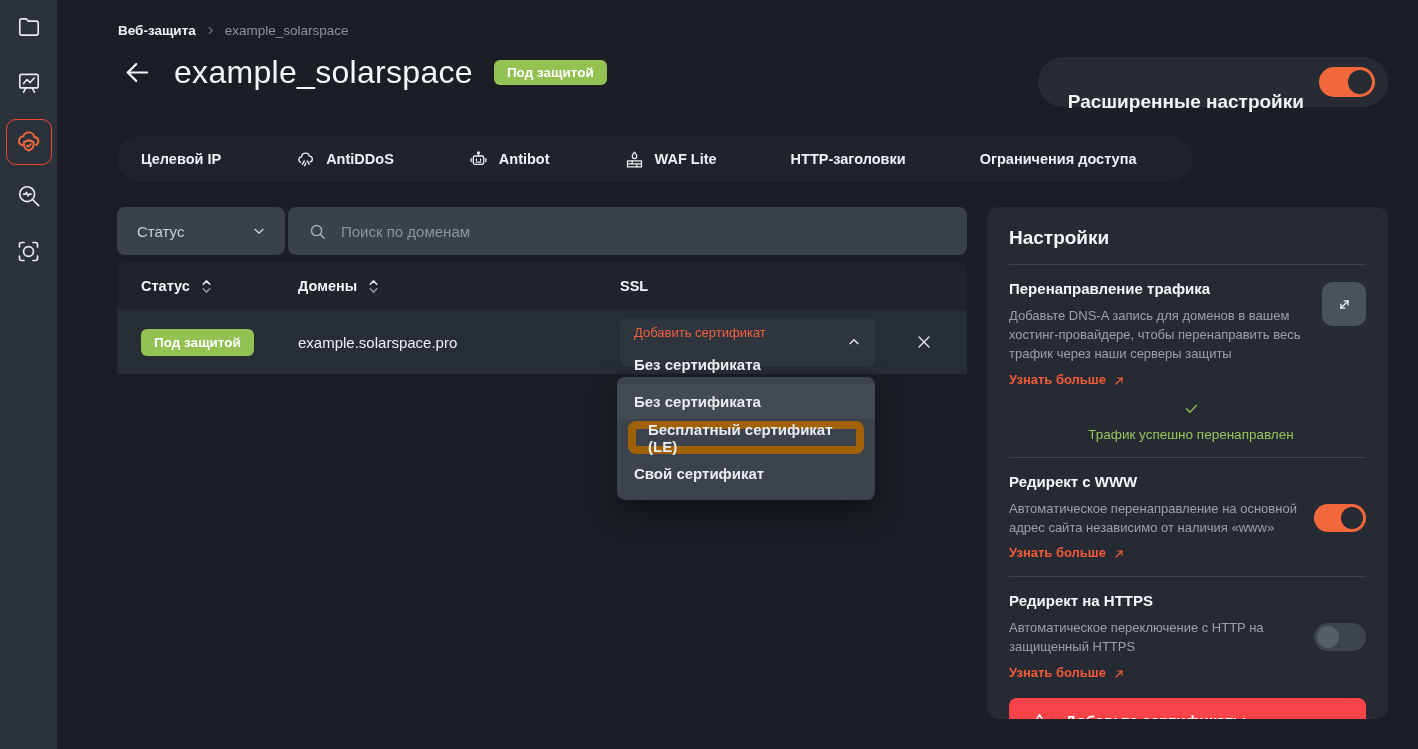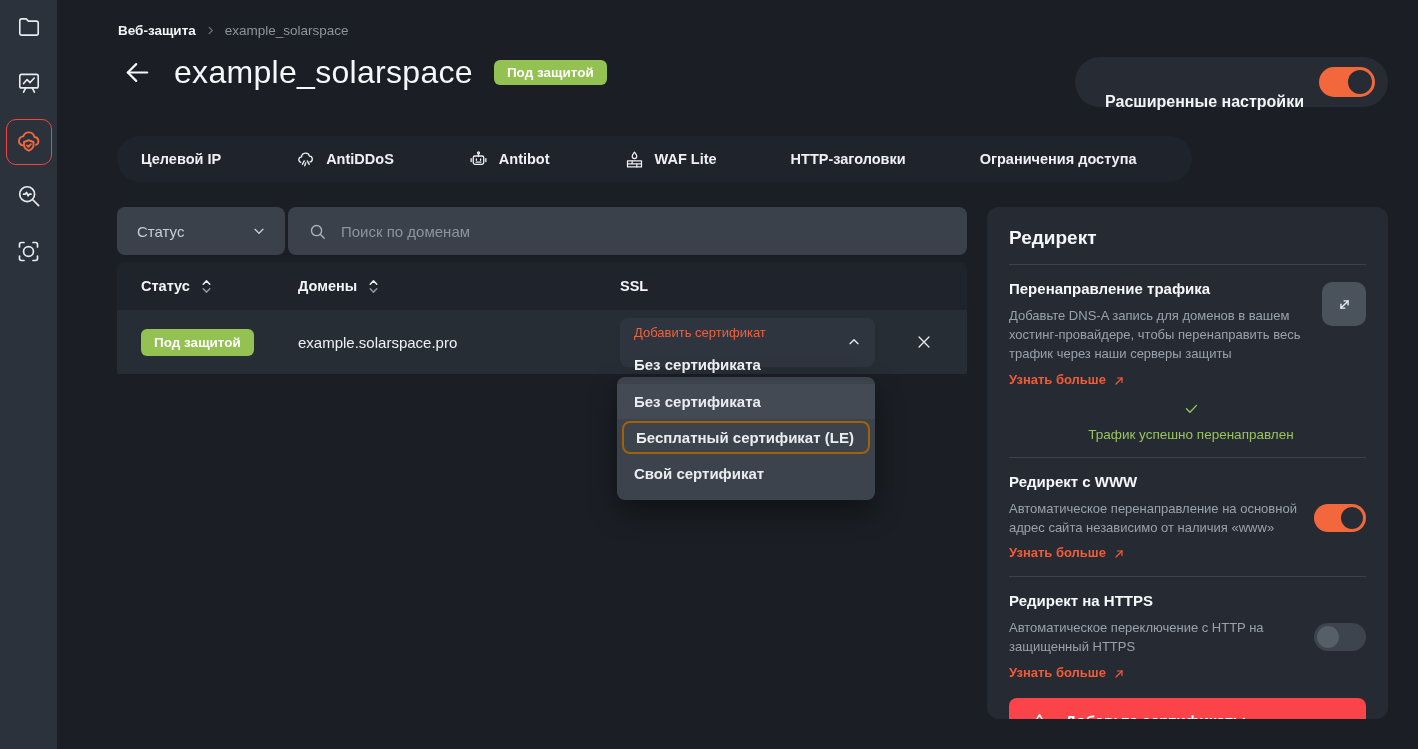--- a/index.html
+++ b/index.html
@@ -47,21 +47,21 @@
     font-size:13.5px; font-weight:700;
     padding:6px 13px; border-radius:6px; line-height:1;
   }
 
   .adv-pill {
     position:absolute; right:30px; top:57px; height:50px;
     background:#272c34; border-radius:25px;
     display:flex; align-items:center; gap:15px;
     padding:0 13px 0 30px;
   }
-  .adv-pill .lbl { font-size:16px; font-weight:700; color:#f2f4f6;margin-top:40px; }
+  .adv-pill .lbl { font-size:19px; font-weight:700; color:#f2f4f6;margin-top:40px; }
 
   .toggle { position:relative; border-radius:999px; cursor:pointer; flex:none; }
   .toggle .knob { position:absolute; top:50%; transform:translateY(-50%); border-radius:50%; }
   .toggle.lg { width:56px; height:30px; }
   .toggle.lg .knob { width:24px; height:24px; }
   .toggle.sm { width:52px; height:28px; }
   .toggle.sm .knob { width:22px; height:22px; }
   .toggle.on { background:#f2683c; }
   .toggle.on .knob { right:3px; background:#272c34; }
   .toggle.off { background:#3d444d; }
@@ -128,22 +128,22 @@
     position:absolute; left:500px; top:170px; width:258px;
     background:#3c434d; border-radius:8px; padding:7px 0 9px 0;
     box-shadow:0 12px 28px rgba(0,0,0,.45); z-index:10;
   }
   .ssl-option {
     height:35px; display:flex; align-items:center; padding:0 17px;
     font-size:15px; font-weight:600; color:#eaedf0; cursor:pointer;
   }
   .ssl-option.current { background:#434a54; }
   .ssl-option.highlighted {
-    margin:2px 5px; padding:0 12px; height:33px;
-    border:2px solid #a16207; border-radius:8px;
+    margin:2px 11px; padding:0 12px; height:33px;
+    border:8px solid #a16207; border-radius:8px;
   }
 
   
   .settings {
     position:absolute; left:987px; top:207px; width:401px; height:512px;
     background:#262b33; border-radius:12px; padding:20px 22px; overflow:hidden;
   }
   .settings h2 { font-size:19px; font-weight:700; color:#f5f7f9; }
   .divider { height:1px; background:#3b424b; margin:15px 0; }
   .section { position:relative; }
@@ -377,21 +377,21 @@
     <div class="ssl-option highlighted">
       <span>Бесплатный сертификат (LE)</span>
     </div>
     <div class="ssl-option">
       <span>Свой сертификат</span>
     </div>
   </div>
 </div>
 
 <aside class="settings">
-  <h2>Редирект</h2>
+  <h2>Настройки</h2>
   <div class="divider"></div>
 
   <div class="section">
     <h3>Перенаправление трафика</h3>
     <div class="expand-btn">
       <span>
         <svg width="19" height="19" viewBox="0 0 24 24" fill="none" stroke="#eef1f4" stroke-width="1.7" stroke-linecap="round" stroke-linejoin="round">
             <path d="M7.5 16.5l9-9"></path>
             <path d="M11.5 7.5h5v5"></path>
             <path d="M12.5 16.5h-5v-5"></path>

